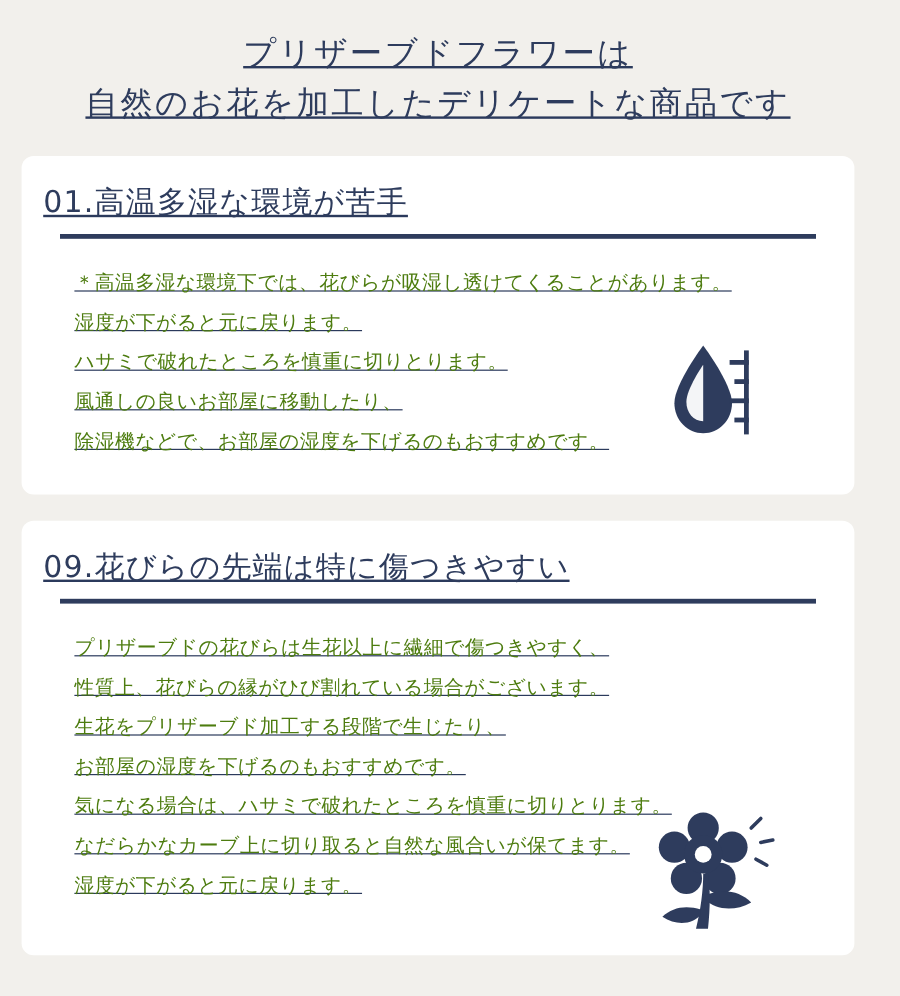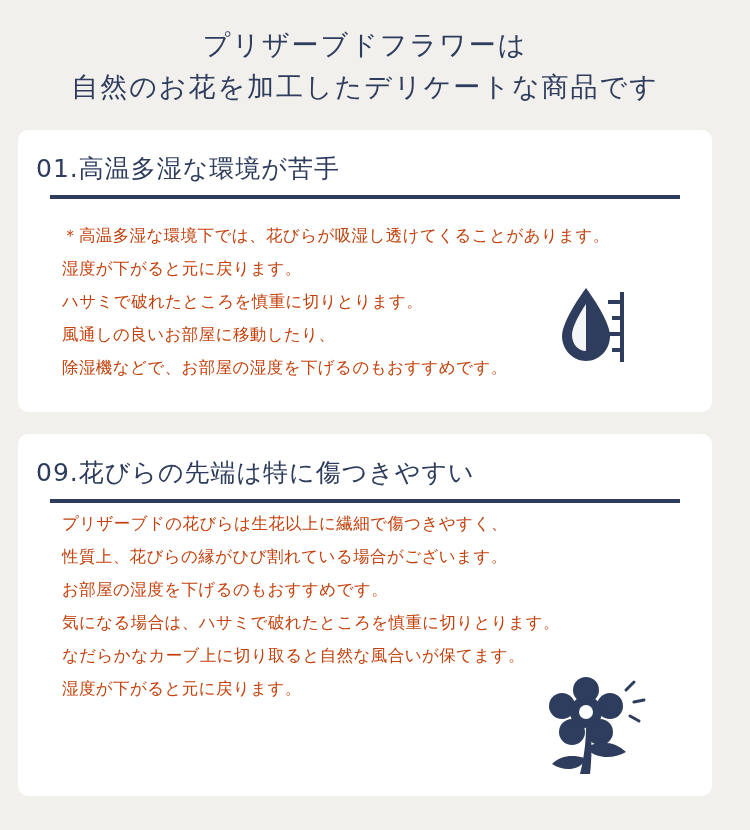--- a/index.html
+++ b/index.html
@@ -13,20 +13,21 @@
     font-family: "Liberation Sans", sans-serif;
     color: #2b3a5c;
     overflow: hidden;
     position: relative;
   }
   .page {
     width: 730px;
     height: 830px;
     position: relative;
     box-sizing: border-box;
+    text-decoration: underline;
   }
 
   
   .headline {
     padding-top: 24px;
     text-align: center;
     color: #2e3c5d;
     letter-spacing: 2px;
     line-height: 1.55;
   }
@@ -62,30 +63,30 @@
   .title-rule {
     height: 4px;
     background: #2e3c5d;
     margin: 0 32px 0 32px;
   }
 
   .body-text {
     padding: 20px 36px 0 44px;
     font-size: 16.5px;
     line-height: 2.0;
-    color: #c2410c;
+    color: #4d7c0f;
     font-family: "DejaVu Sans", "Liberation Sans", sans-serif;
     letter-spacing: 0.4px;
     position: relative;
     z-index: 2;
   }
   .body-text .ln { display: block; white-space: nowrap; }
 
   .card-2 .body-text {
-    padding-top: 4px;
+    padding-top: 20px;
     padding-left: 44px;
     font-size: 16.5px;
     line-height: 2.0;
   }
 
   
   .icon-drop {
     position: absolute;
     right: 78px;
     bottom: 42px;
@@ -132,20 +133,21 @@
       <rect x="56" y="64" width="12" height="4" fill="#2e3c5d"></rect>
     </svg>
   </div>
 
   <div class="card card-2">
     <div class="card-title">09.花びらの先端は特に傷つきやすい</div>
     <div class="title-rule"></div>
     <div class="body-text">
       <span class="ln">プリザーブドの花びらは生花以上に繊細で傷つきやすく、</span>
       <span class="ln">性質上、花びらの縁がひび割れている場合がございます。</span>
+      <span class="ln">生花をプリザーブド加工する段階で生じたり、</span>
       <span class="ln">お部屋の湿度を下げるのもおすすめです。</span>
       <span class="ln">気になる場合は、ハサミで破れたところを慎重に切りとります。</span>
       <span class="ln">なだらかなカーブ上に切り取ると自然な風合いが保てます。</span>
       <span class="ln">湿度が下がると元に戻ります。</span>
     </div>
     <svg class="icon-flower" viewBox="0 0 120 110">
       <g fill="#2e3c5d">
         <circle cx="46" cy="18" r="13"></circle>
         <circle cx="22" cy="34" r="13"></circle>
         <circle cx="70" cy="34" r="13"></circle>

